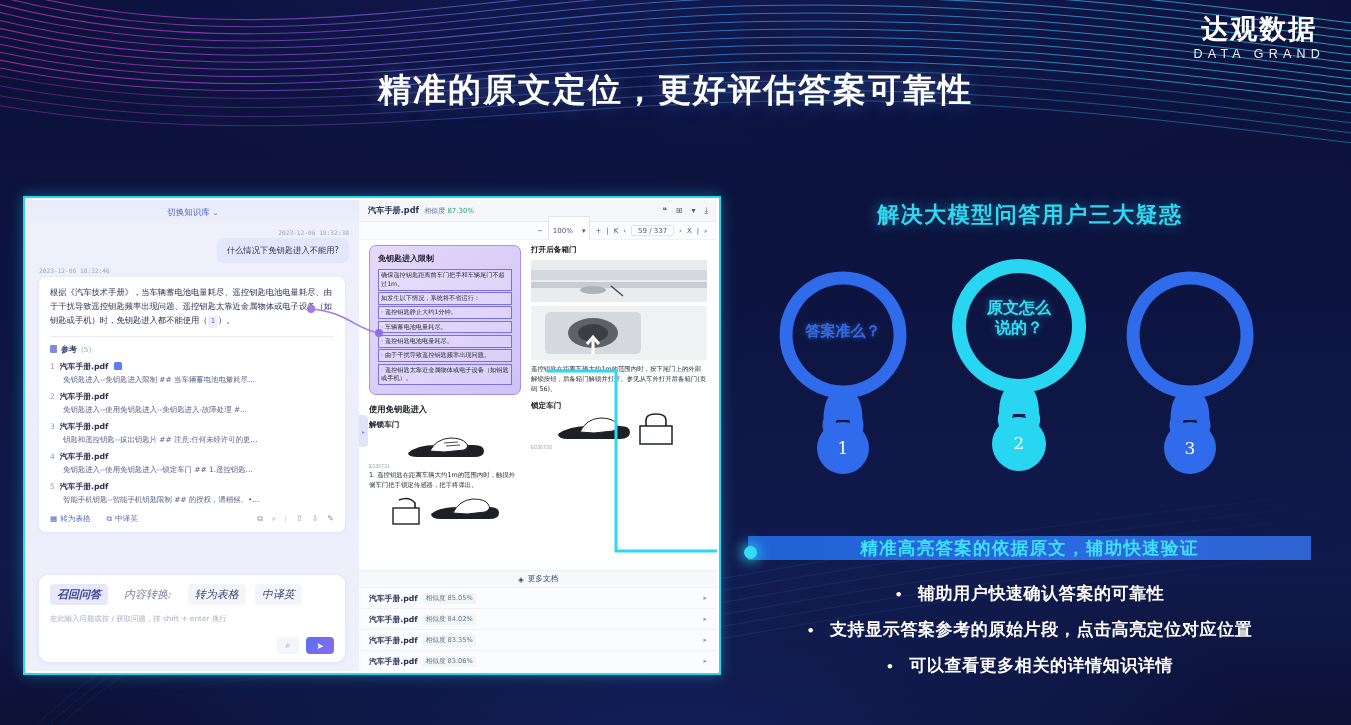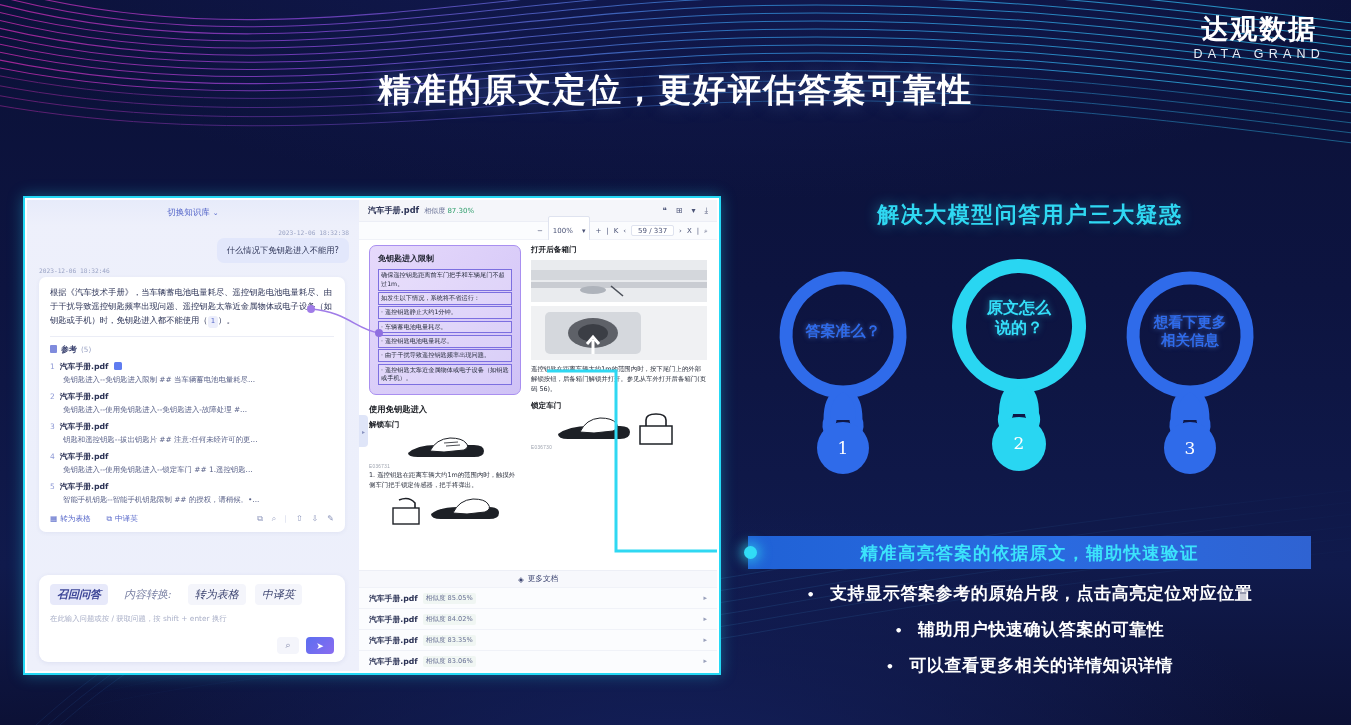--- a/index.html
+++ b/index.html
@@ -151,21 +151,21 @@
                font-size:22px; font-weight:bold; color:#2fd8f2; letter-spacing:1.5px;
                font-family:"DejaVu Sans",sans-serif; z-index:9;
                text-shadow:0 0 14px rgba(47,216,242,.45); }
   .pins { position:absolute; left:760px; top:270px; width:540px; height:215px; z-index:9; }
   .pin { position:absolute; width:146px; }
   .pin-txt { position:absolute; left:0; width:100%; text-align:center; font-weight:bold;
              font-family:"DejaVu Sans",sans-serif; line-height:1.22; }
   .pin-num { position:absolute; left:0; width:100%; text-align:center; color:#ffffff;
              font-size:17px; font-family:"DejaVu Serif",serif; }
 
-  .banner { position:absolute; left:748px; top:536px; width:563px; height:33px;
+  .banner { position:absolute; left:748px; top:536px; width:563px; height:24px;
             background:linear-gradient(90deg,#2062d6,#2a6ae0 55%,#2f63d2);
             display:flex; align-items:center; justify-content:center; z-index:9; }
   .banner-t { color:#3ce3fb; font-size:17.5px; font-weight:bold; letter-spacing:1.3px;
               font-family:"DejaVu Sans",sans-serif; }
   .banner-dot { position:absolute; left:744px; top:546px; width:13px; height:13px;
                 border-radius:50%; background:#31dcf6; z-index:10;
                 box-shadow:0 0 11px 4px rgba(49,220,246,.55); }
   .bullets { position:absolute; left:748px; top:582px; width:563px; z-index:9; text-align:center; }
   .bl { color:#ffffff; font-size:17px; font-weight:bold; margin-bottom:13px; letter-spacing:.6px;
         font-family:"DejaVu Sans",sans-serif; }
@@ -509,40 +509,35 @@
   </div>
 
   <div class="pin" style="left:357px; top:0;">
     <svg width="146" height="215" viewBox="0 0 146 215">
       <path d="M73,8 a57,57 0 1,0 .1,0 Z
                M73,122 C62,128 60,138 60,150
                a14,14 0 1,0 26,0 C86,138 84,128 73,122 Z" fill="none" stroke="#2f6bea" stroke-width="13" stroke-linejoin="round"></path>
       <path d="M60,150 C60,138 62,128 73,122 C84,128 86,138 86,150 Z" fill="#2f6bea"></path>
       <circle cx="73" cy="178" r="26" fill="#2f6bea"></circle>
     </svg>
-    <div class="pin-txt" style="top:44px; color:#2f6bea; font-size:14.5px;
-         text-shadow:0 0 5px rgba(100,150,255,.5);">
-      <span>想看下更多</span><br>
-      <span>相关信息</span>
-    </div>
     <div class="pin-num" style="top:168px;">3</div>
   </div>
 </div>
 
 <div class="banner-dot"></div>
 <div class="banner">
   <span class="banner-t">精准高亮答案的依据原文，辅助快速验证</span>
 </div>
 
 <div class="bullets">
   <div class="bl">
     <span class="bt">•</span>
-    <span>支持显示答案参考的原始片段，点击高亮定位对应位置</span>
+    <span>辅助用户快速确认答案的可靠性</span>
   </div>
   <div class="bl">
     <span class="bt">•</span>
-    <span>辅助用户快速确认答案的可靠性</span>
+    <span>支持显示答案参考的原始片段，点击高亮定位对应位置</span>
   </div>
   <div class="bl">
     <span class="bt">•</span>
     <span>可以查看更多相关的详情知识详情</span>
   </div>
 </div>
 
 </body></html>

